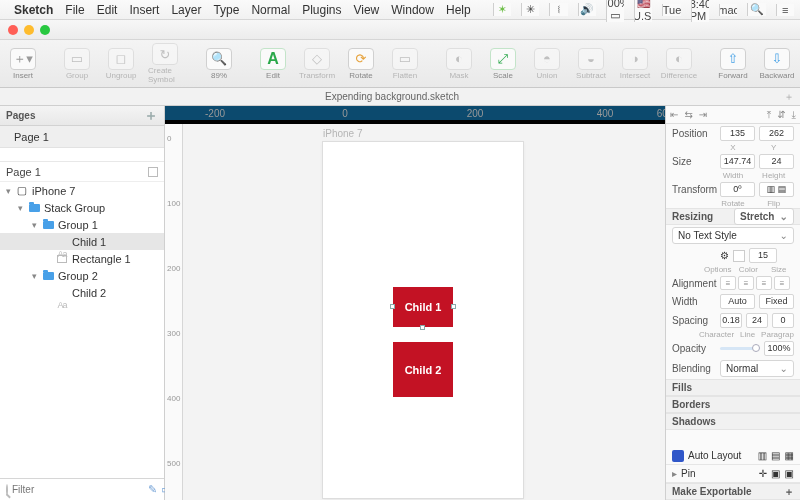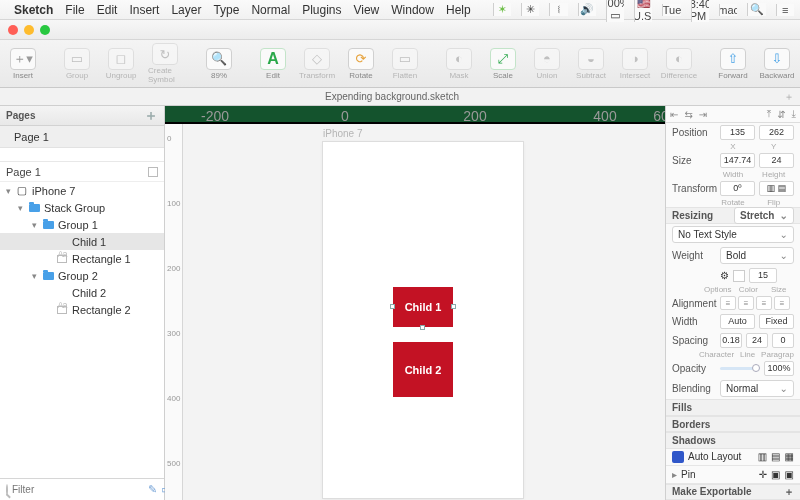--- a/index.html
+++ b/index.html
@@ -57,21 +57,21 @@
 .ind1{padding-left:18px;} .ind2{padding-left:32px;} .ind3{padding-left:46px;}
 
 .left-foot { height:22px; border-top:1px solid #d6d6d6; display:flex; align-items:center; padding:0 6px; gap:4px; }
 .left-foot .srch{ width:12px;height:12px;border:1.5px solid #bbb;border-radius:50%;position:relative;}
 .left-foot .srch::after{content:"";position:absolute;width:5px;height:1.5px;background:#bbb;right:-4px;bottom:-2px;transform:rotate(45deg);}
 .left-foot input{ flex:1;border:none;outline:none;font-size:10px;background:transparent;color:#999;}
 .left-foot .tool{ color:#7aa6d8; font-size:11px; }
 
 
 .canvas { flex:1; position:relative; background:#f3f3f3; overflow:hidden; }
-.ruler-h { height:18px; background:#14532d; border-bottom:2px solid #000000; display:flex; position:relative; font-size:14px; color:#999; }
+.ruler-h { height:18px; background:#0c4a6e; border-bottom:4px solid #000000; display:flex; position:relative; font-size:10px; color:#999; }
 .ruler-h .tick{ position:absolute; top:2px; transform:translateX(-50%); }
 .ruler-v { position:absolute; left:0; top:18px; bottom:0; width:18px; background:#fafafa; border-right:1px solid #d6d6d6; font-size:8px; color:#999; }
 .ruler-v .tick{ position:absolute; left:2px; }
 .stage { position:absolute; left:18px; right:0; top:18px; bottom:0; }
 .artlabel { position:absolute; font-size:10px; color:#b5b5b5; }
 .artboard { position:absolute; background:#fff; box-shadow:0 0 0 1px #ddd, 0 1px 4px rgba(0,0,0,.08); }
 .shape { position:absolute; background:#c31224; color:#fff; font-size:11px; font-weight:600; display:flex; align-items:center; justify-content:center; }
 .sel-frame { outline:1px solid #fff; }
 .handle { position:absolute; width:5px; height:5px; background:#fff; border:1px solid #8aa; }
 
@@ -274,27 +274,20 @@
           <span class="ico">
             <span class="folder"></span>
           </span>
           <span>Group 2</span>
         </div>
       <div class="row ind3">
           <span class="tw"></span>
           <span class="ico aa">Aa</span>
           <span>Child 2</span>
         </div>
-      <div class="row ind3">
-          <span class="tw"></span>
-          <span class="ico">
-            <span class="rect"></span>
-          </span>
-          <span>Rectangle 2</span>
-        </div>
     </div>
     <div class="left-foot">
       <span class="srch"></span>
       <input placeholder="Filter" style="">
       <span class="tool">✎</span>
       <span class="tool">▭</span>
     </div>
   </div>
 
   <div class="canvas">
@@ -373,24 +366,20 @@
     <div class="sect">
         <span>Resizing</span>
         <span class="spread"></span>
         <div class="select" style="width:60px">Stretch</div>
       </div>
 
     <div class="ins-row">
         <div class="select" style="flex:1">No Text Style</div>
       </div>
     <div class="ins-row">
-        <span class="lab">Weight</span>
-        <div class="select" style="flex:1">Bold</div>
-      </div>
-    <div class="ins-row">
         <span class="lab"></span>
         <span>⚙</span>
         <span style="width:12px;height:12px;background:#fff;border:1px solid #ccc"></span>
         <div class="inp" style="max-width:28px">15</div>
       </div>
     <div class="sublab">
         <span></span>
         <span>Options</span>
         <span>Color</span>
         <span>Size</span>

